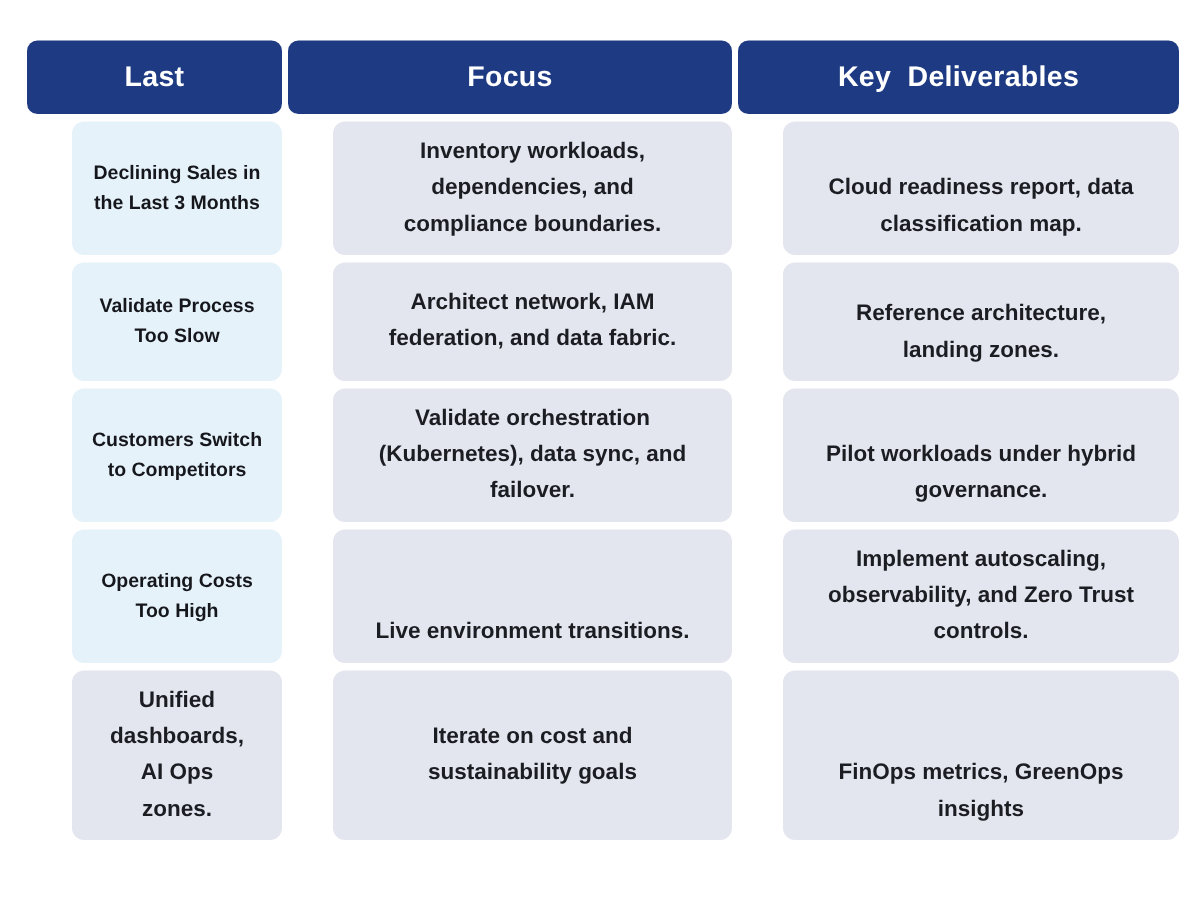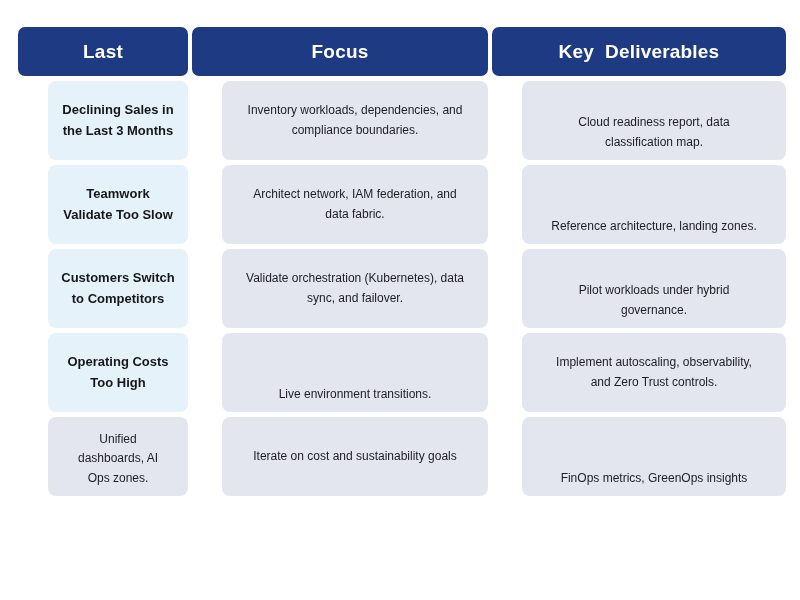--- a/index.html
+++ b/index.html
@@ -66,22 +66,22 @@
     font-size: 13px;
     font-weight: bold;
     line-height: 1.55;
     padding: 8px 12px;
   }
 
   .cell.focus,
   .cell.deliverable {
     background: #e4e6ef;
     color: #1b1d22;
-    font-size: 12px;
-    font-weight: normal;
+    font-size: 15px;
+    font-weight: bold;
     line-height: 1.62;
   }
 
   .cell.focus { padding: 8px 24px; }
   .cell.deliverable { padding: 8px 26px; align-items: flex-end; }
 </style>
 </head>
 <body>
 
 <div id="table-wrap">
@@ -101,21 +101,21 @@
       <span>Declining Sales in the Last 3 Months</span>
     </div>
     <div class="cell focus">
       <span>Inventory workloads, dependencies, and compliance boundaries.</span>
     </div>
     <div class="cell deliverable">
       <span>Cloud readiness report, data classification map.</span>
     </div>
 
     <div class="cell phase">
-      <span>Teamwork Validate Too Slow</span>
+      <span>Validate Process Too Slow</span>
     </div>
     <div class="cell focus">
       <span>Architect network, IAM federation, and data fabric.</span>
     </div>
     <div class="cell deliverable">
       <span>Reference architecture, landing zones.</span>
     </div>
 
     <div class="cell phase">
       <span>Customers Switch to Competitors</span>

